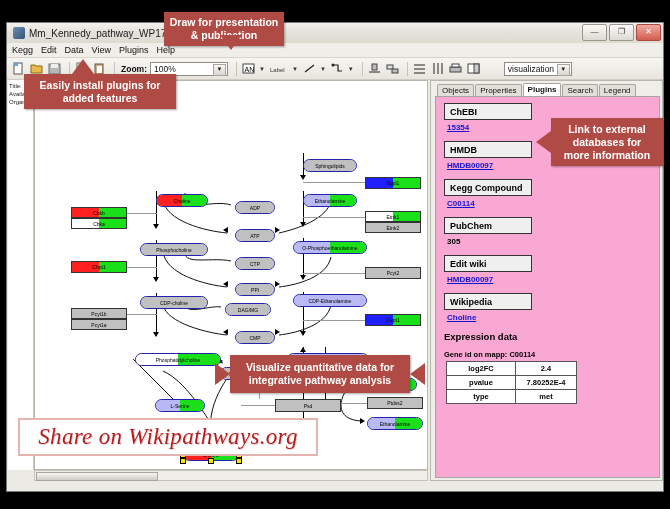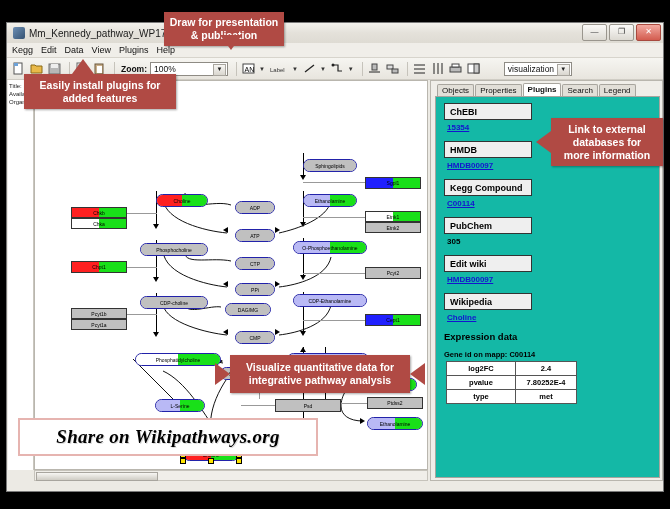--- a/index.html
+++ b/index.html
@@ -65,21 +65,21 @@
   .arrowup{position:absolute;width:0;height:0;border-left:3px solid transparent;border-right:3px solid transparent;border-bottom:5px solid #000;}
   .arrowlf{position:absolute;width:0;height:0;border-top:3px solid transparent;border-bottom:3px solid transparent;border-right:5px solid #000;}
 
   
   .rightpanel{position:absolute;left:423px;top:57px;width:233px;height:401px;background:#f0eee9;
               border:1px solid #b9b6ae;box-sizing:border-box;}
   .tabs{position:absolute;left:0;top:0;width:100%;height:15px;display:flex;align-items:flex-end;padding-left:6px;box-sizing:border-box;}
   .tab{font-size:8px;color:#111;border:1px solid #a8a59e;border-bottom:none;background:#e2dfd8;
        padding:1px 4px 1px 4px;margin-right:1px;border-radius:2px 2px 0 0;}
   .tab.active{background:#fff;font-weight:bold;padding-bottom:2px;}
-  .bp{position:absolute;left:4px;top:15px;width:225px;height:382px;background:#14b8a6;border:1px solid #a8a59e;
+  .bp{position:absolute;left:4px;top:15px;width:225px;height:382px;background:#f9a8d4;border:1px solid #a8a59e;
       box-sizing:border-box;overflow:hidden;padding:6px 0 0 8px;}
   .dbbox{width:88px;height:17px;border:1px solid #333;background:#efefef;display:flex;align-items:center;
          padding-left:5px;box-sizing:border-box;font-size:9px;font-weight:bold;color:#000;margin-bottom:3px;}
   .dblink{font-size:8px;color:#1414cf;text-decoration:underline;margin:0 0 9px 3px;font-weight:bold;display:block;}
   .dbplain{font-size:8px;color:#000;margin:0 0 9px 3px;display:block;font-weight:bold;}
   .exphdr{font-size:9.5px;font-weight:bold;color:#000;margin:4px 0 8px 0;}
   .genemap{font-size:7.5px;font-weight:bold;color:#000;margin-bottom:2px;}
   table.exp{border-collapse:collapse;margin-left:2px;}
   table.exp td{border:1px solid #555;font-size:7.5px;text-align:center;padding:2px 4px;
       font-weight:bold;color:#000;background:#fff;}
@@ -95,22 +95,22 @@
            display:flex;align-items:center;justify-content:center;line-height:13px;z-index:40;
            box-shadow:1px 1px 2px rgba(0,0,0,.35);}
   .tri{position:absolute;width:0;height:0;z-index:40;}
   .tri-dn{border-left:11px solid transparent;border-right:11px solid transparent;border-top:15px solid #b04a44;}
   .tri-up{border-left:11px solid transparent;border-right:11px solid transparent;border-bottom:15px solid #b04a44;}
   .tri-lf{border-top:11px solid transparent;border-bottom:11px solid transparent;border-right:15px solid #b04a44;}
   .tri-rt{border-top:11px solid transparent;border-bottom:11px solid transparent;border-left:15px solid #b04a44;}
 
   .sharebox{position:absolute;left:18px;top:418px;width:296px;height:34px;background:#fff;
             border:2px solid #e6b4b0;display:flex;align-items:center;justify-content:center;z-index:45;}
-  .sharetxt{font-family:"Liberation Serif",serif;font-style:italic;font-weight:bold;font-size:19px;
-            color:#000000;text-shadow:1px 1px 0 #ddd;letter-spacing:.3px;}
+  .sharetxt{font-family:"Liberation Serif",serif;font-style:italic;font-weight:normal;font-size:23px;
+            color:#b91c1c;text-shadow:1px 1px 0 #ddd;letter-spacing:.3px;}
 </style>
 </head>
 <body>
 
 <div id="root">
 
   <div class="window">
 
     <div class="titlebar">
       <span class="ticon"></span>

